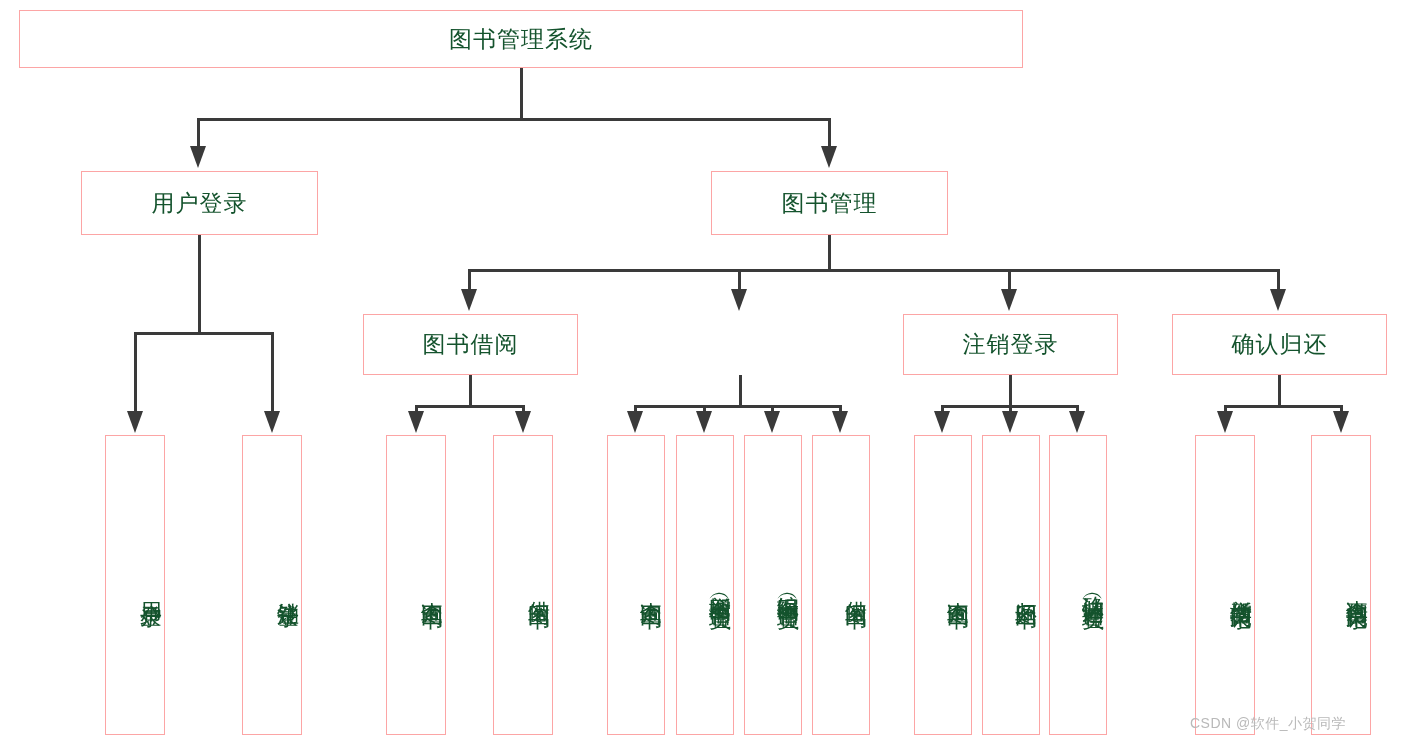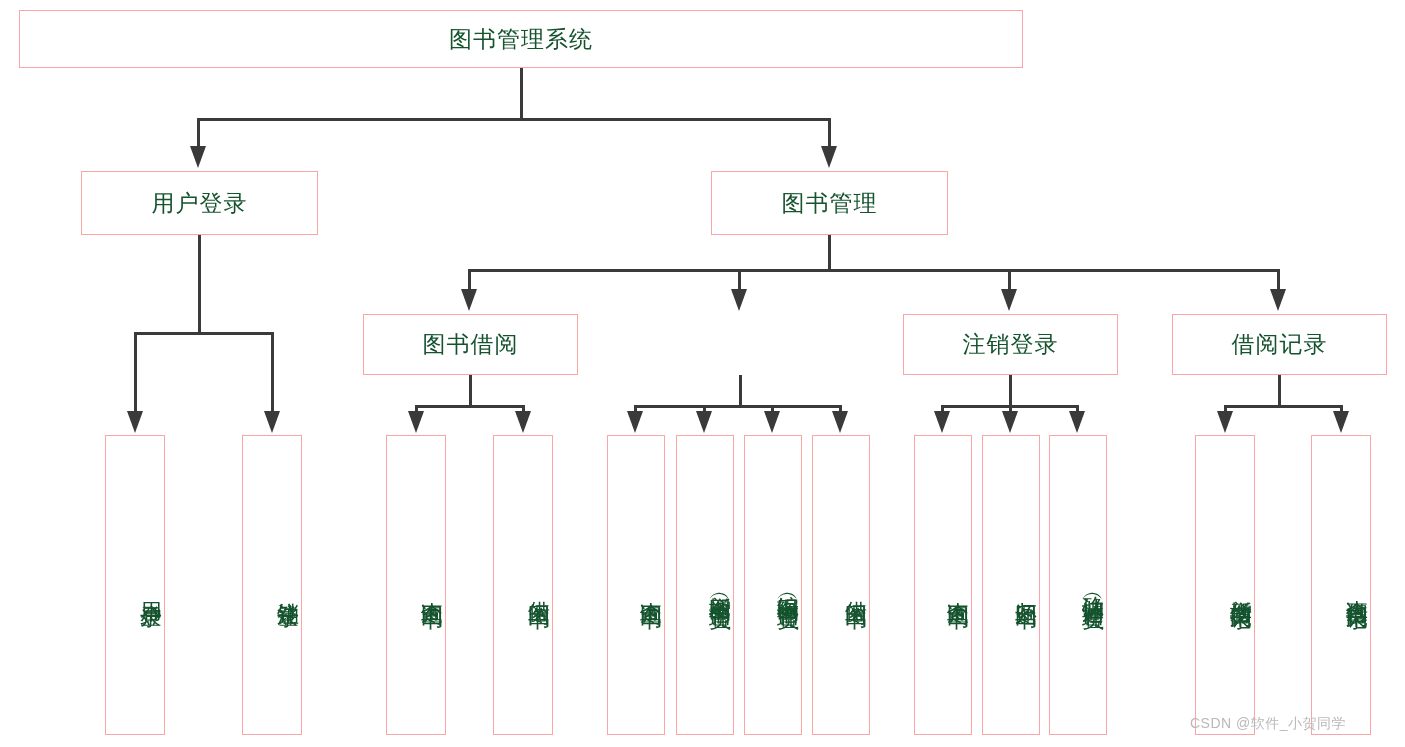--- a/index.html
+++ b/index.html
@@ -97,21 +97,21 @@
   <div class="line v" style="left:738px; top:269px; height:22px;"></div>
   <div class="line v" style="left:1008px; top:269px; height:22px;"></div>
   <div class="line v" style="left:1277px; top:269px; height:22px;"></div>
   <div class="arrow" style="left:461px; top:289px;"></div>
   <div class="arrow" style="left:731px; top:289px;"></div>
   <div class="arrow" style="left:1001px; top:289px;"></div>
   <div class="arrow" style="left:1270px; top:289px;"></div>
 
   <div class="node horiz" style="left:363px; top:314px; width:215px; height:61px;">图书借阅</div>
   <div class="node horiz" style="left:903px; top:314px; width:215px; height:61px;">注销登录</div>
-  <div class="node horiz" style="left:1172px; top:314px; width:215px; height:61px;">借阅记录</div>
+  <div class="node horiz" style="left:1172px; top:314px; width:215px; height:61px;">确认归还</div>
 
   <div class="line v" style="left:469px; top:375px; height:32px;"></div>
   <div class="line h" style="left:415px; top:405px; width:110px;"></div>
   <div class="line v" style="left:415px; top:405px; height:8px;"></div>
   <div class="line v" style="left:522px; top:405px; height:8px;"></div>
   <div class="arrow" style="left:408px; top:411px;"></div>
   <div class="arrow" style="left:515px; top:411px;"></div>
 
   <div class="line v" style="left:739px; top:375px; height:32px;"></div>
   <div class="line h" style="left:634px; top:405px; width:208px;"></div>

